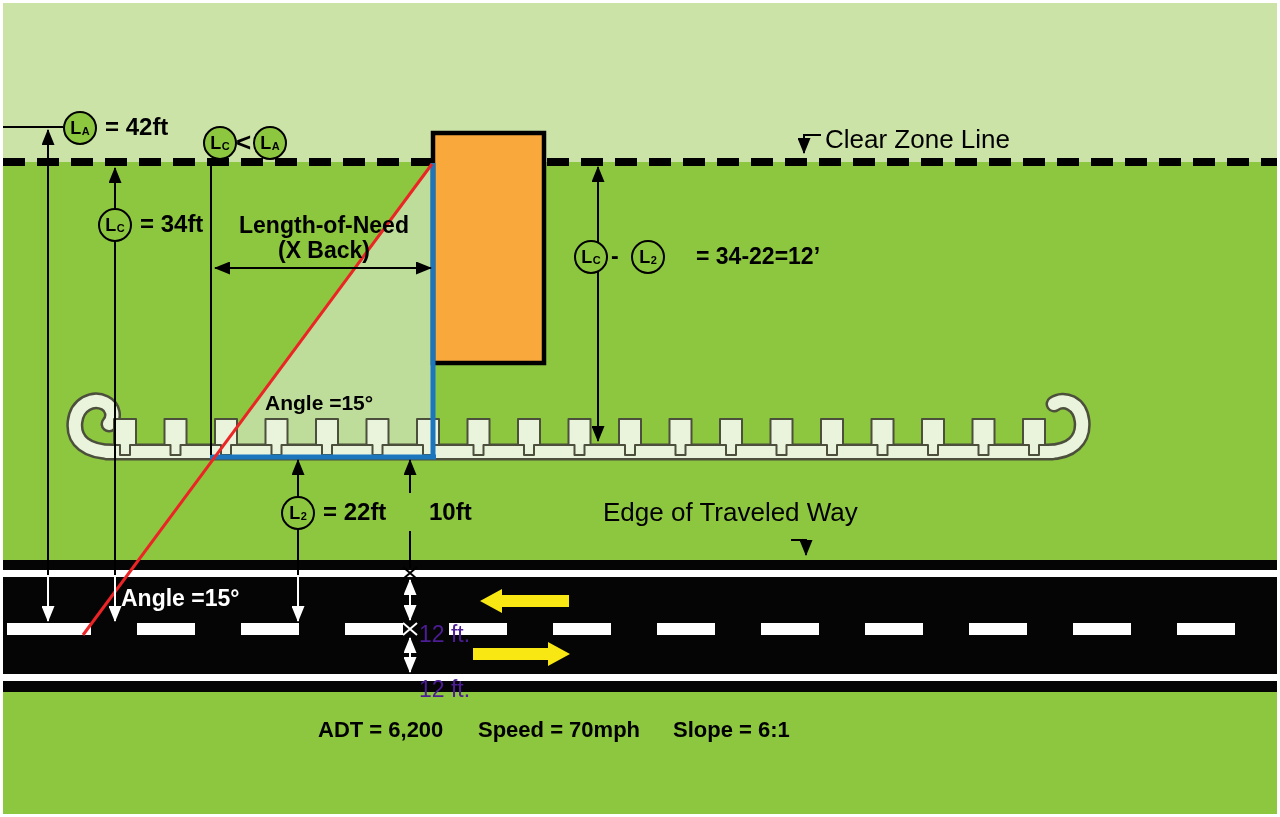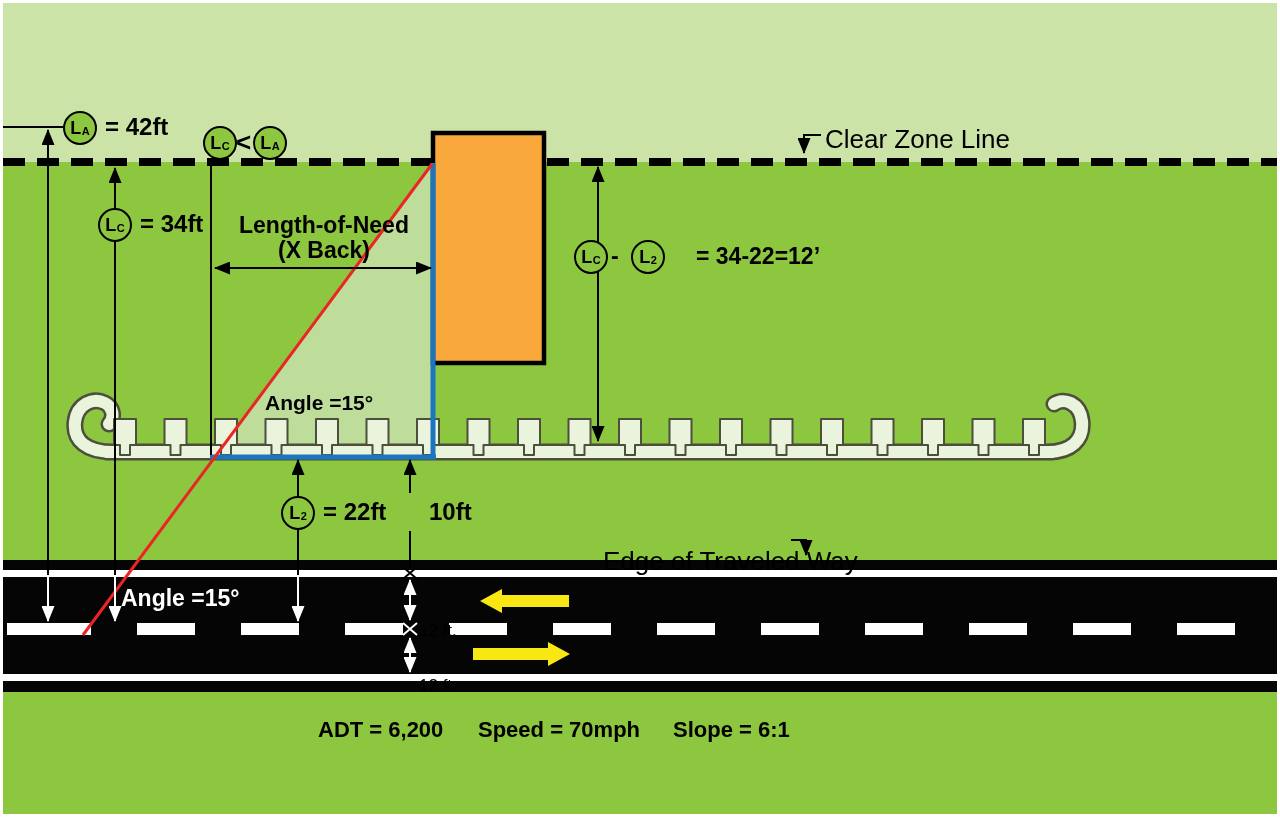--- a/index.html
+++ b/index.html
@@ -31,21 +31,21 @@
     border:2.5px solid #000;background:#8dc63f;box-sizing:border-box;
     display:flex;align-items:center;justify-content:center;
     font-weight:700;font-size:18px;line-height:1;
   }
   .badge sub{font-size:11px;font-weight:700;transform:translateY(3px);margin-left:0.5px;}
   .val{font-size:24px;font-weight:700;}
   .eq23{font-size:23px;font-weight:700;}
   .angle{font-size:21px;font-weight:700;}
   .white{color:#fff;}
   .note{font-size:26px;font-weight:400;}
-  .lane{font-size:17px;color:#000000;font-weight:400;margin-top:32px;}
+  .lane{font-size:23px;color:#4c1d95;font-weight:400;margin-top:32px;}
   .stat{font-size:22px;font-weight:700;margin-left:20px;}
   .lon{width:226px;text-align:center;font-size:23px;line-height:25px;font-weight:700;}
 </style>
 </head>
 <body>
 
 <div id="stage">
 
   <div class="abs" id="clearzone-band"></div>
   <div class="abs" id="clearzone-dashes"></div>
@@ -174,21 +174,21 @@
 
   <div class="abs lbl angle" style="left:262px;top:388px;">Angle =15°</div>
 
   <div class="abs badge" style="left:278px;top:493px;">
     <span>L</span>
       <sub>2</sub>
   </div>
   <div class="abs lbl val" style="left:320px;top:495px;">= 22ft</div>
   <div class="abs lbl val" style="left:383px;top:495px;margin-left:43px;">10ft</div>
 
-  <div class="abs lbl note" style="left:600px;top:543px;">Edge of Traveled Way</div>
+  <div class="abs lbl note" style="left:600px;top:494px;">Edge of Traveled Way</div>
 
   <div class="abs lbl angle white" style="left:118px;top:582px;font-size:23px;">Angle =15°</div>
 
   <div class="abs lbl lane" style="left:416px;top:586px;">12 ft.</div>
   <div class="abs lbl lane" style="left:416px;top:641px;">12 ft.</div>
 
   <div class="abs lbl stat" style="left:295px;top:714px;">ADT = 6,200</div>
   <div class="abs lbl stat" style="left:455px;top:714px;">Speed = 70mph</div>
   <div class="abs lbl stat" style="left:650px;top:714px;">Slope = 6:1</div>
 

